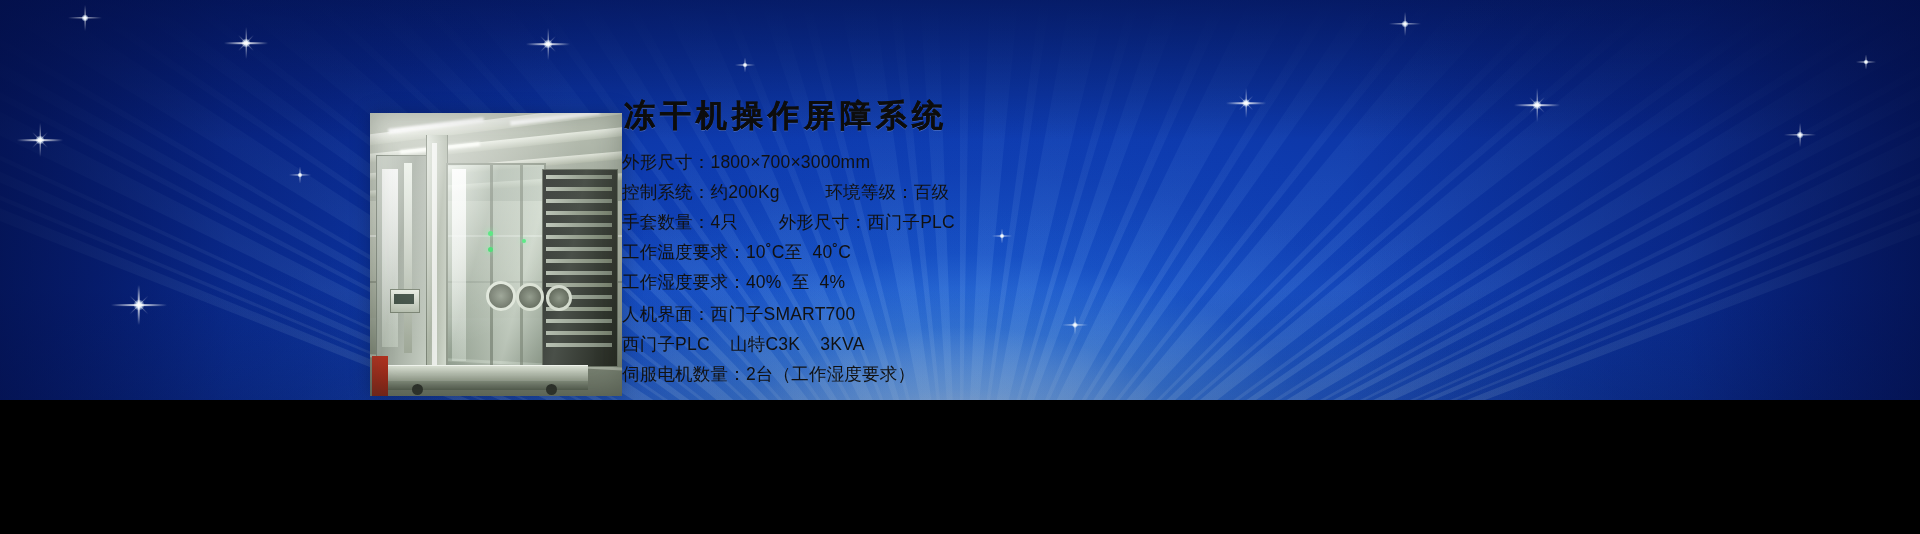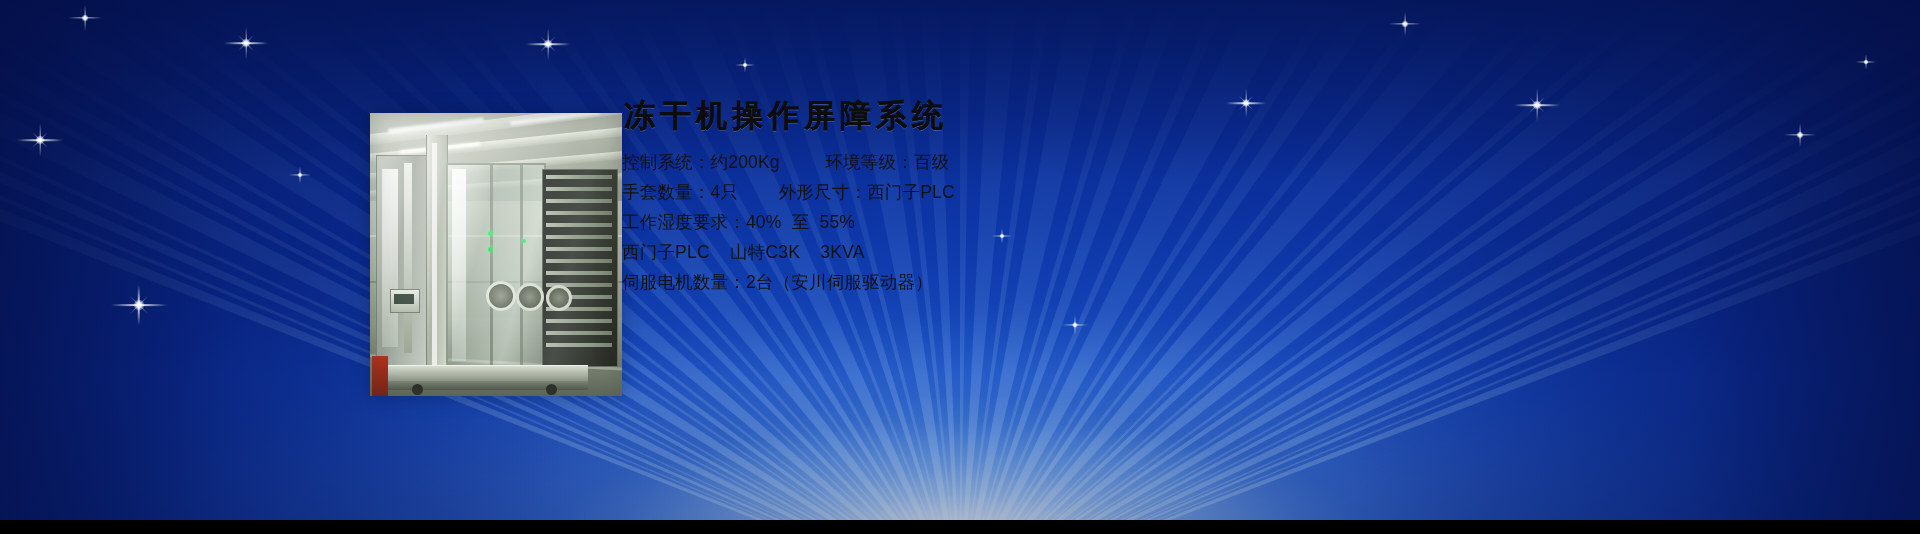--- a/index.html
+++ b/index.html
@@ -3,21 +3,21 @@
 <meta charset="utf-8">
 <style>
   html, body {
     margin: 0;
     padding: 0;
     background: #000;
   }
   #banner {
     position: relative;
     width: 1920px;
-    height: 520px;
+    height: 400px;
     overflow: hidden;
     font-family: "Liberation Sans", "DejaVu Sans", sans-serif;
     background: #ef4444;
   }
 
   
   .bg-base {
     position: absolute;
     inset: 0;
     background:
@@ -362,20 +362,23 @@
     <div class="ph" style="left:42px;top:271px;width:11px;height:11px;border-radius:50%;background:#2b2f29;"></div>
     <div class="ph" style="left:176px;top:271px;width:11px;height:11px;border-radius:50%;background:#2b2f29;"></div>
 
     <div class="ph" style="left:0;top:0;width:252px;height:283px;background:radial-gradient(ellipse at 30% 18%, rgba(255,255,255,.38) 0%, rgba(255,255,255,0) 55%);"></div>
     <div class="ph" style="left:0;top:0;width:252px;height:283px;box-shadow:inset 0 0 26px rgba(60,70,58,.35);"></div>
   </div>
 
   <div id="info-block">
     <h1 id="product-title">冻干机操作屏障系统</h1>
 
+    <p class="spec-line">外形尺寸：1800×700×3000mm</p>
     <p class="spec-line">控制系统：约200Kg         环境等级：百级</p>
     <p class="spec-line">手套数量：4只        外形尺寸：西门子PLC</p>
-    <p class="spec-line">工作湿度要求：40%  至  55%</p>
+    <p class="spec-line">工作温度要求：10˚C至  40˚C</p>
+    <p class="spec-line">工作湿度要求：40%  至  4%</p>
+    <p class="spec-line gap-above">人机界面：西门子SMART700</p>
     <p class="spec-line">西门子PLC    山特C3K    3KVA</p>
-    <p class="spec-line">伺服电机数量：2台（安川伺服驱动器）</p>
+    <p class="spec-line">伺服电机数量：2台（工作湿度要求）</p>
   </div>
 
 </div>
 
 </body></html>

